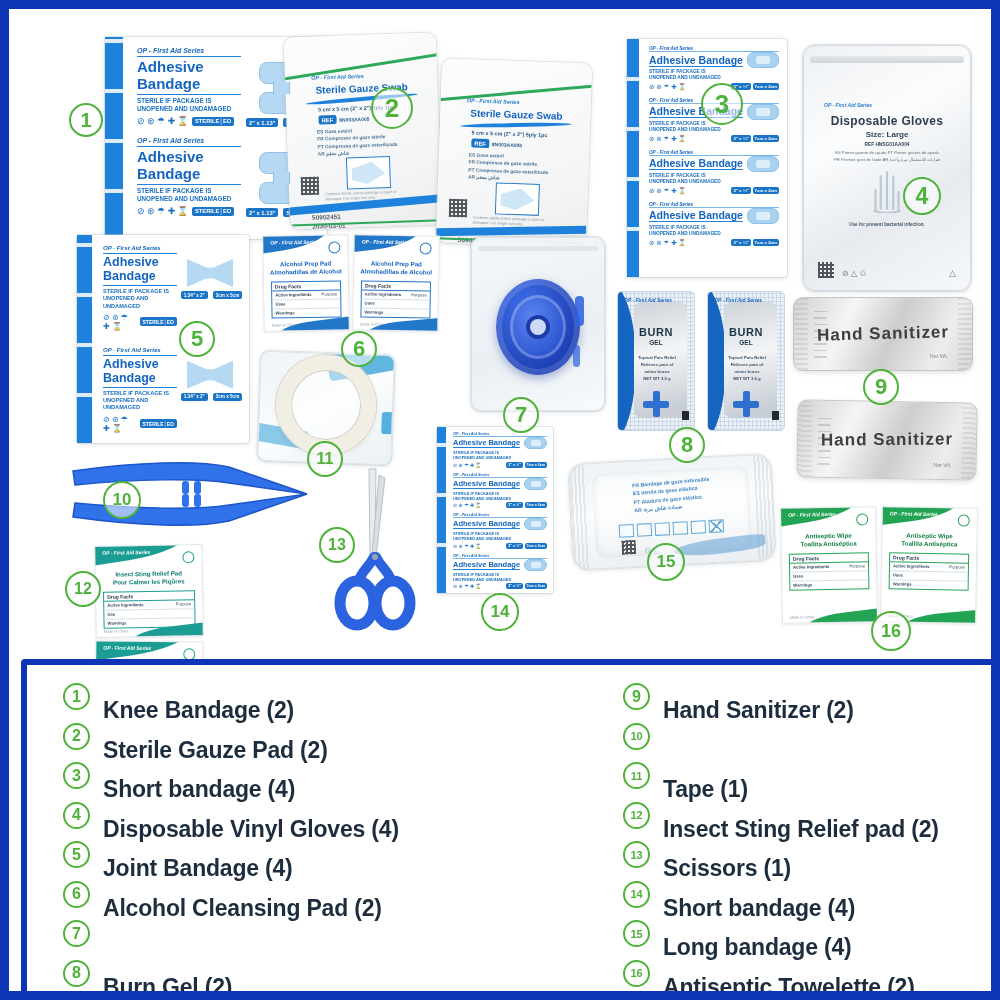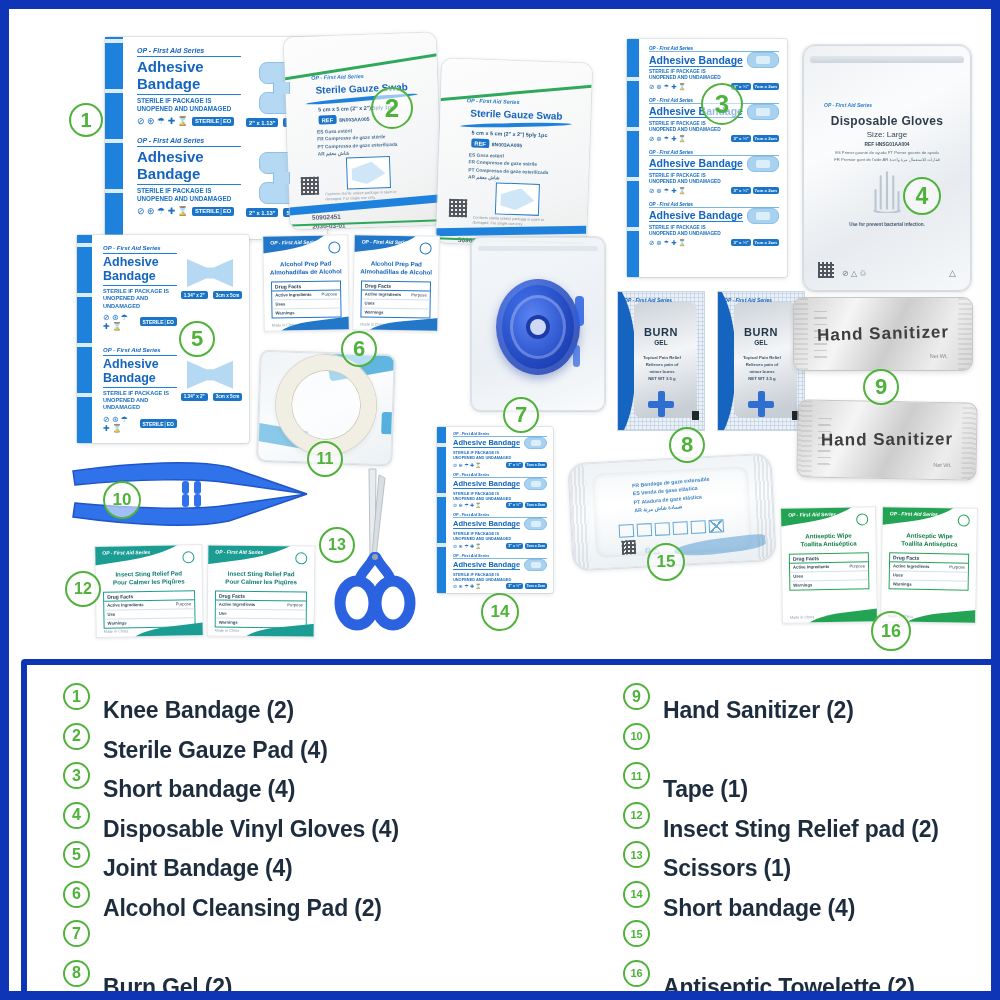--- a/index.html
+++ b/index.html
@@ -84,21 +84,21 @@
   .gz-lot{position:absolute;left:22px;top:177px;font-weight:600;font-size:6.5px;color:#5a6470;line-height:1.35;}
   .gz-greenline{position:absolute;left:0;right:0;bottom:3px;height:2.5px;background:#2ea85a;}
 
   
   .gloves{border-radius:12px;background:linear-gradient(150deg,#eef1f4,#fbfcfd 35%,#e7ebef 65%,#f6f8fa);
           border:1px solid #d5dbe1;overflow:hidden;}
   .gl-zip{position:absolute;left:6px;right:6px;top:10px;height:7px;background:linear-gradient(#e2e7ec,#cdd4da);border-radius:3px;}
   .gl-label{position:absolute;left:12px;right:12px;top:56px;text-align:center;}
   .gl-brand{font-style:italic;font-weight:700;font-size:5px;color:#2a7cc8;text-align:left;margin-left:8px;}
   .gl-title{font-weight:700;font-size:12px;color:#2e3d4d;margin-top:6px;letter-spacing:.3px;}
-  .gl-size{font-weight:400;font-size:8px;color:#33465a;margin-top:2px;}
+  .gl-size{font-weight:700;font-size:8px;color:#33465a;margin-top:2px;}
   .gl-ref{font-size:4.8px;font-weight:700;color:#33465a;margin-top:3px;}
   .gl-langs{font-weight:500;font-size:4.2px;color:#5c7182;margin-top:3px;line-height:1.55;}
   .gl-note{font-weight:600;font-size:4.6px;color:#44576a;margin-top:5px;}
   .gl-bottom{position:absolute;left:14px;right:14px;bottom:12px;display:flex;align-items:flex-end;gap:8px;}
   .gl-qr{width:16px;height:16px;}
   .gl-syms{font-size:8px;color:#6b7c8a;}
   .gl-warn{margin-left:auto;font-size:9px;color:#6b7c8a;}
 
   
   .cpr{border-radius:10px;border:1px solid #dde3e9;
@@ -110,24 +110,24 @@
   .cpr-mask::before{content:"";position:absolute;inset:16px 14px;border-radius:50%;
             background:radial-gradient(ellipse at 40% 35%,#5b85f2,#2a52cc 75%);
             box-shadow:inset 0 0 0 3px rgba(255,255,255,.25);}
   .cpr-mask::after{content:"";position:absolute;left:50%;top:50%;transform:translate(-50%,-50%);
             width:16px;height:16px;border-radius:50%;background:#cdd9f6;box-shadow:0 0 0 4px #1c3aa8;}
   .cpr-bit{position:absolute;right:20px;top:34%;width:9px;height:30px;background:#2a5fe0;border-radius:4px;opacity:.85;}
   .cpr-bit2{position:absolute;right:24px;top:62%;width:7px;height:22px;background:#2a5fe0;border-radius:4px;opacity:.7;}
 
   
   .burnwrap{position:absolute;display:flex;gap:12px;}
-  .burn{position:relative;width:76px;height:138px;border-radius:0;overflow:hidden;border:1px solid #c9d6e4;
+  .burn{position:relative;width:76px;height:138px;border-radius:5px;overflow:hidden;border:1px solid #c9d6e4;
         background-color:#eaf0f6;background-image:
         repeating-linear-gradient(0deg,rgba(60,110,180,.16) 0 1px,transparent 1px 4px),
-        repeating-linear-gradient(90deg,rgba(60,110,180,.16) 0 1px,transparent 1px 4px); padding-left: 10px;}
+        repeating-linear-gradient(90deg,rgba(60,110,180,.16) 0 1px,transparent 1px 4px);}
   .burn::before{content:"";position:absolute;left:-28px;top:-10px;width:46px;height:160px;
         background:var(--title_blue);border-radius:0 60% 55% 0 / 0 50% 50% 0;}
   .burn-panel{position:absolute;inset:10px 7px 12px 16px;border-radius:8px;
         background:linear-gradient(165deg,#cdd3d9,#f3f5f7 45%,#c8ced5 90%);}
   .burn-logo{position:absolute;top:5px;left:6px;font-style:italic;font-weight:700;font-size:5px;color:var(--title_blue);}
   .burn-title{position:absolute;top:34px;left:0;right:0;text-align:center;font-weight:800;font-size:11px;
         color:#1e3448;letter-spacing:.5px;}
   .burn-sub{position:absolute;top:47px;left:0;right:0;text-align:center;font-weight:800;font-size:6.5px;color:#1e3448;}
   .burn-lines{position:absolute;top:62px;left:6px;right:4px;text-align:center;font-weight:600;font-size:4.3px;
         color:#3d5468;line-height:1.65;}
@@ -557,21 +557,21 @@
       </svg>
     </div>
 
     <div class="pack tape" style="left:250px;top:344px;width:132px;height:108px;">
       <div class="tape-blue1"></div>
       <div class="tape-blue2"></div>
       <div class="tape-blue3"></div>
       <div class="tape-roll"></div>
     </div>
 
-    <div class="dfrow" style="left:86px;top:536px;">
+    <div class="dfrow" style="left:86px;top:536px;flex-direction:column;">
       <div class="dfp ins" style="width:106px;height:90px;transform:rotate(-1deg);">
         <div class="dfp-brand">OP - First Aid Series</div>
         <div class="dfp-num"></div>
         <div class="dfp-title"><span>Insect Sting Relief Pad</span><br><span>Pour Calmer les Piqûres</span></div>
         <div class="dfp-table">
           <div class="hd">Drug Facts</div>
           <div class="row">
               <b>Active Ingredients</b>
               <span>Purpose</span>
             </div>
@@ -798,21 +798,21 @@
   </div>
 
   <div class="legend">
     <div class="legend-col left">
       <div class="legend-row">
           <span class="lnum">1</span>
           <span class="llabel">Knee Bandage (2)</span>
         </div>
       <div class="legend-row">
           <span class="lnum">2</span>
-          <span class="llabel">Sterile Gauze Pad (4)</span>
+          <span class="llabel">Sterile Gauze Pad (2)</span>
         </div>
       <div class="legend-row">
           <span class="lnum">3</span>
           <span class="llabel">Short bandage (4)</span>
         </div>
       <div class="legend-row">
           <span class="lnum">4</span>
           <span class="llabel">Disposable Vinyl Gloves (4)</span>
         </div>
       <div class="legend-row">
@@ -850,20 +850,21 @@
       <div class="legend-row">
           <span class="lnum">13</span>
           <span class="llabel">Scissors (1)</span>
         </div>
       <div class="legend-row">
           <span class="lnum">14</span>
           <span class="llabel">Short bandage (4)</span>
         </div>
       <div class="legend-row">
           <span class="lnum">15</span>
+          <span class="llabel">Long bandage (4)</span>
         </div>
       <div class="legend-row">
           <span class="lnum">16</span>
           <span class="llabel">Antiseptic Towelette (2)</span>
         </div>
     </div>
   </div>
 
 </div>
 

